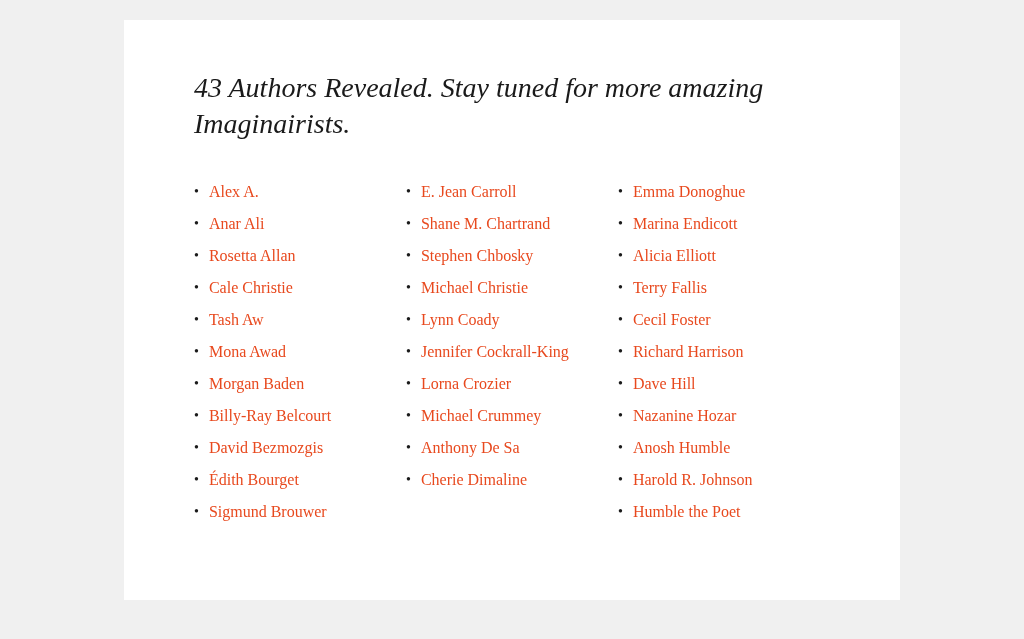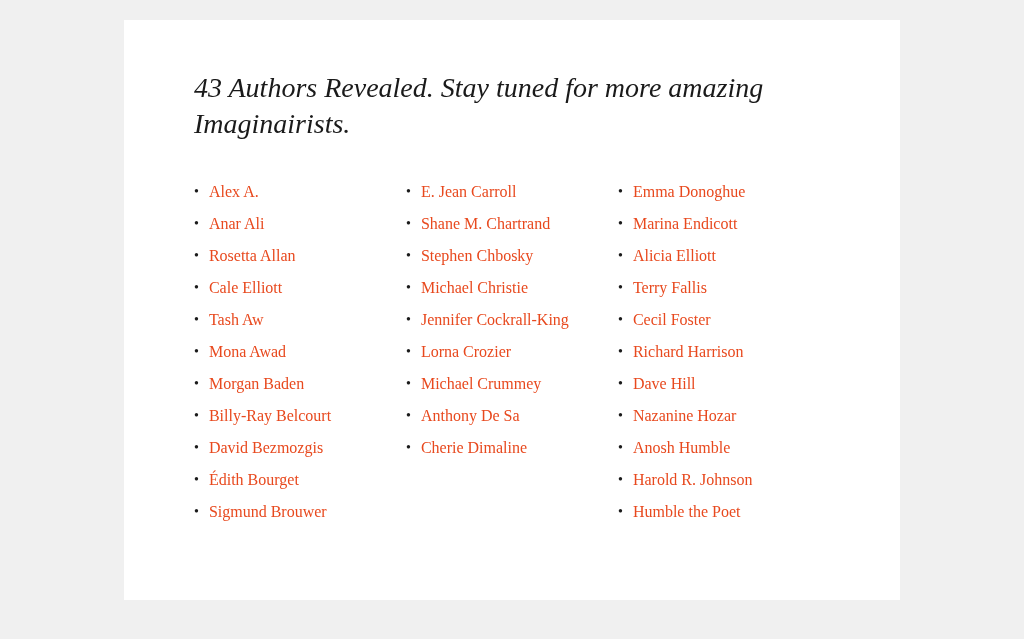--- a/index.html
+++ b/index.html
@@ -80,21 +80,21 @@
     <li>
           <a class="author-link" href="#">Alex A.</a>
         </li>
         <li>
           <a class="author-link" href="#">Anar Ali</a>
         </li>
         <li>
           <a class="author-link" href="#">Rosetta Allan</a>
         </li>
         <li>
-          <a class="author-link" href="#">Cale Elliott</a>
+          <a class="author-link" href="#">Cale Christie</a>
         </li>
         <li>
           <a class="author-link" href="#">Tash Aw</a>
         </li>
         <li>
           <a class="author-link" href="#">Mona Awad</a>
         </li>
         <li>
           <a class="author-link" href="#">Morgan Baden</a>
         </li>
@@ -117,20 +117,23 @@
           <a class="author-link" href="#">E. Jean Carroll</a>
         </li>
         <li>
           <a class="author-link" href="#">Shane M. Chartrand</a>
         </li>
         <li>
           <a class="author-link" href="#">Stephen Chbosky</a>
         </li>
         <li>
           <a class="author-link" href="#">Michael Christie</a>
+        </li>
+        <li>
+          <a class="author-link" href="#">Lynn Coady</a>
         </li>
         <li>
           <a class="author-link" href="#">Jennifer Cockrall-King</a>
         </li>
         <li>
           <a class="author-link" href="#">Lorna Crozier</a>
         </li>
         <li>
           <a class="author-link" href="#">Michael Crummey</a>
         </li>

